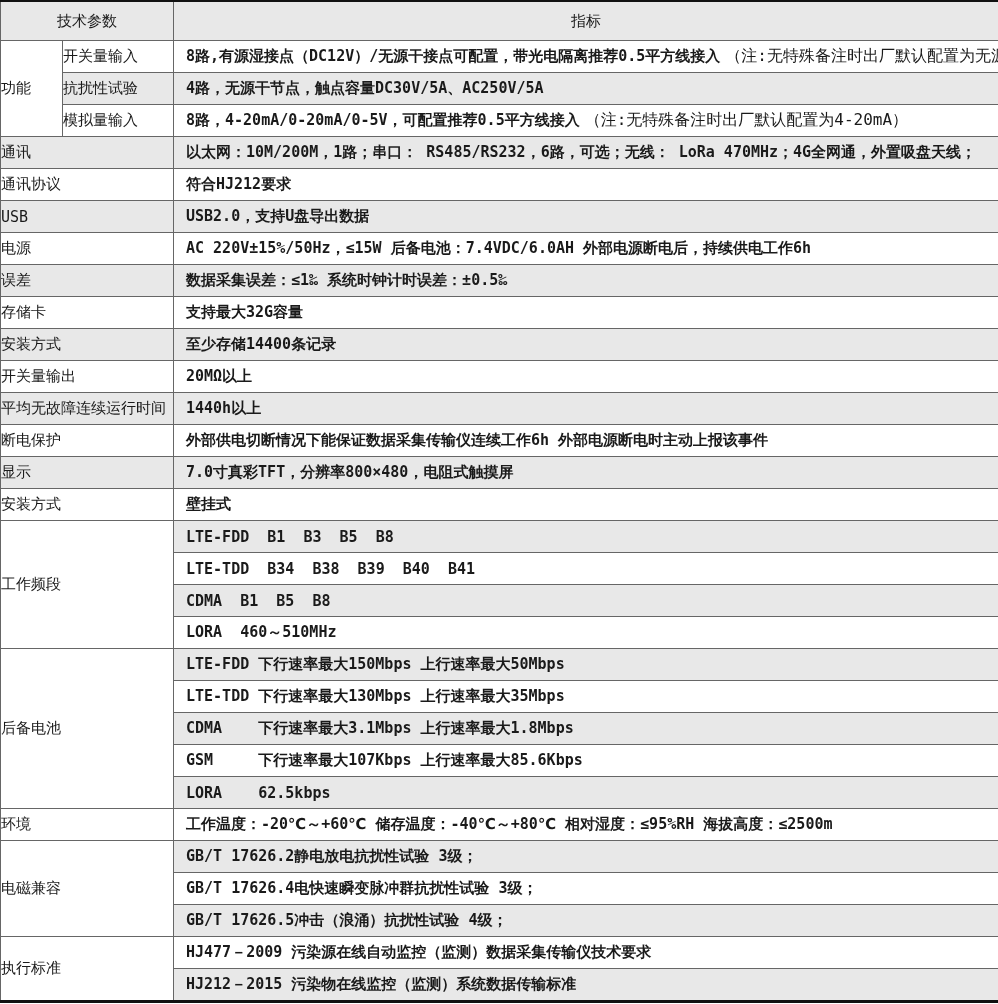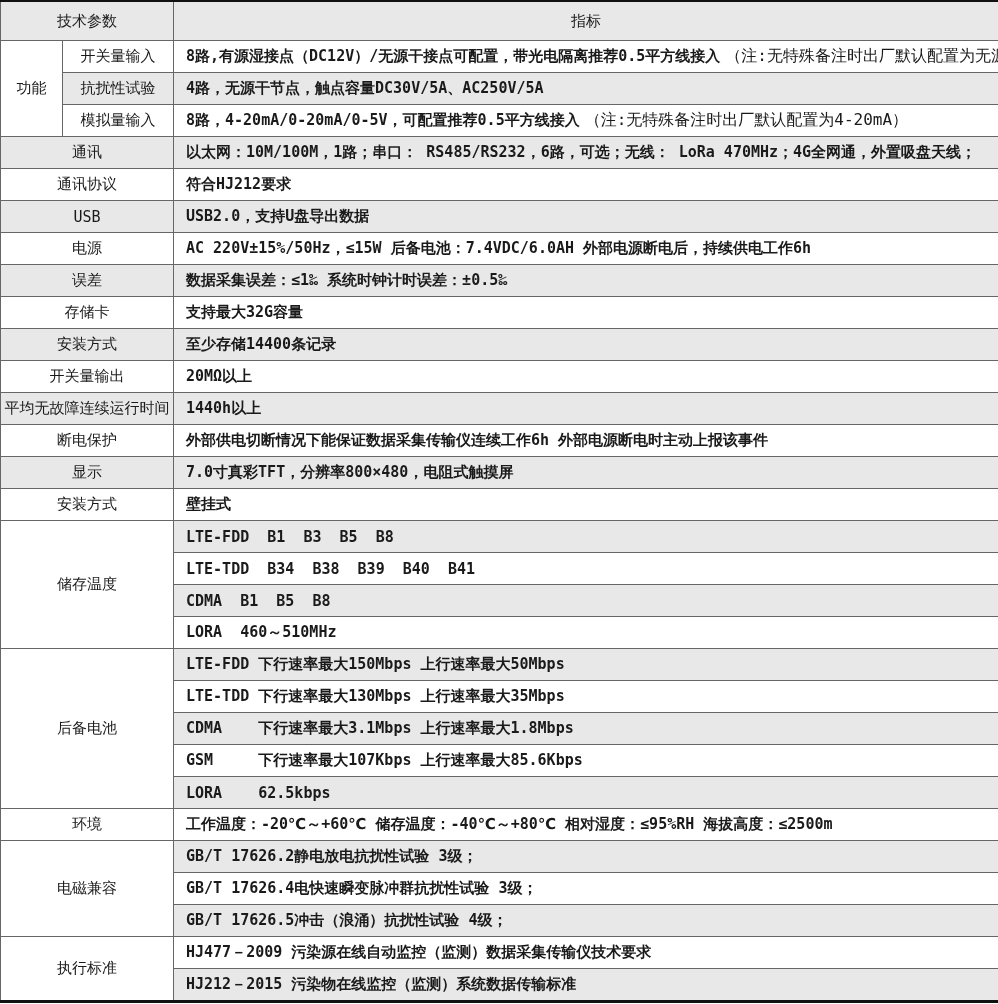--- a/index.html
+++ b/index.html
@@ -27,21 +27,21 @@
     overflow: hidden;
   }
   tr.hdr th { height: 36px; }
   tr.row td { height: 31px; }
   
   tr.g > th, tr.g > td { background: #e8e8e8; }
   tr.w > td { background: #ffffff; }
   td.span { background: #ffffff !important; }
   
   th.hcell { text-align: center; }
-  td.label, td.sublabel, td.span { text-align: center; padding: 0; }
+  td.label, td.sublabel, td.span { text-align: left; padding: 0; }
   td.val { padding: 0 8px 0 12px; white-space: nowrap; }
   .t { white-space: pre; font-weight: bold; }
   .note { font-size: 16px; margin-left: 5px; white-space: pre; margin-top: 16px; }
 </style>
 </head>
 <body>
 
 <table class="spec">
   <colgroup>
     <col style="width:62px">
@@ -64,21 +64,21 @@
       <td class="sublabel">抗扰性试验</td>
       <td class="val"><span class="t">4路，无源干节点，触点容量DC30V/5A、AC250V/5A</span></td>
     </tr>
     <tr class="row w">
       <td class="sublabel">模拟量输入</td>
       <td class="val"><span class="t">8路，4-20mA/0-20mA/0-5V，可配置推荐0.5平方线接入</span><span class="note">（注:无特殊备注时出厂默认配置为4-20mA）</span></td>
     </tr>
 
     <tr class="row g">
       <td class="label" colspan="2">通讯</td>
-      <td class="val"><span class="t">以太网：10M/100M，1路；串口： RS485/RS232，6路，可选；无线： LoRa 470MHz；4G全网通，外置吸盘天线；</span></td>
+      <td class="val"><span class="t">以太网：10M/200M，1路；串口： RS485/RS232，6路，可选；无线： LoRa 470MHz；4G全网通，外置吸盘天线；</span></td>
     </tr>
     <tr class="row w">
       <td class="label" colspan="2">通讯协议</td>
       <td class="val"><span class="t">符合HJ212要求</span></td>
     </tr>
     <tr class="row g">
       <td class="label" colspan="2">USB</td>
       <td class="val"><span class="t">USB2.0，支持U盘导出数据</span></td>
     </tr>
     <tr class="row w">
@@ -112,21 +112,21 @@
     <tr class="row g">
       <td class="label" colspan="2">显示</td>
       <td class="val"><span class="t">7.0寸真彩TFT，分辨率800×480，电阻式触摸屏</span></td>
     </tr>
     <tr class="row w">
       <td class="label" colspan="2">安装方式</td>
       <td class="val"><span class="t">壁挂式</span></td>
     </tr>
 
     <tr class="row g">
-      <td class="span" colspan="2" rowspan="4">储存温度</td>
+      <td class="span" colspan="2" rowspan="4">工作频段</td>
       <td class="val"><span class="t">LTE-FDD  B1  B3  B5  B8</span></td>
     </tr>
     <tr class="row w">
       <td class="val"><span class="t">LTE-TDD  B34  B38  B39  B40  B41</span></td>
     </tr>
     <tr class="row g">
       <td class="val"><span class="t">CDMA  B1  B5  B8</span></td>
     </tr>
     <tr class="row w">
       <td class="val"><span class="t">LORA  460～510MHz</span></td>

